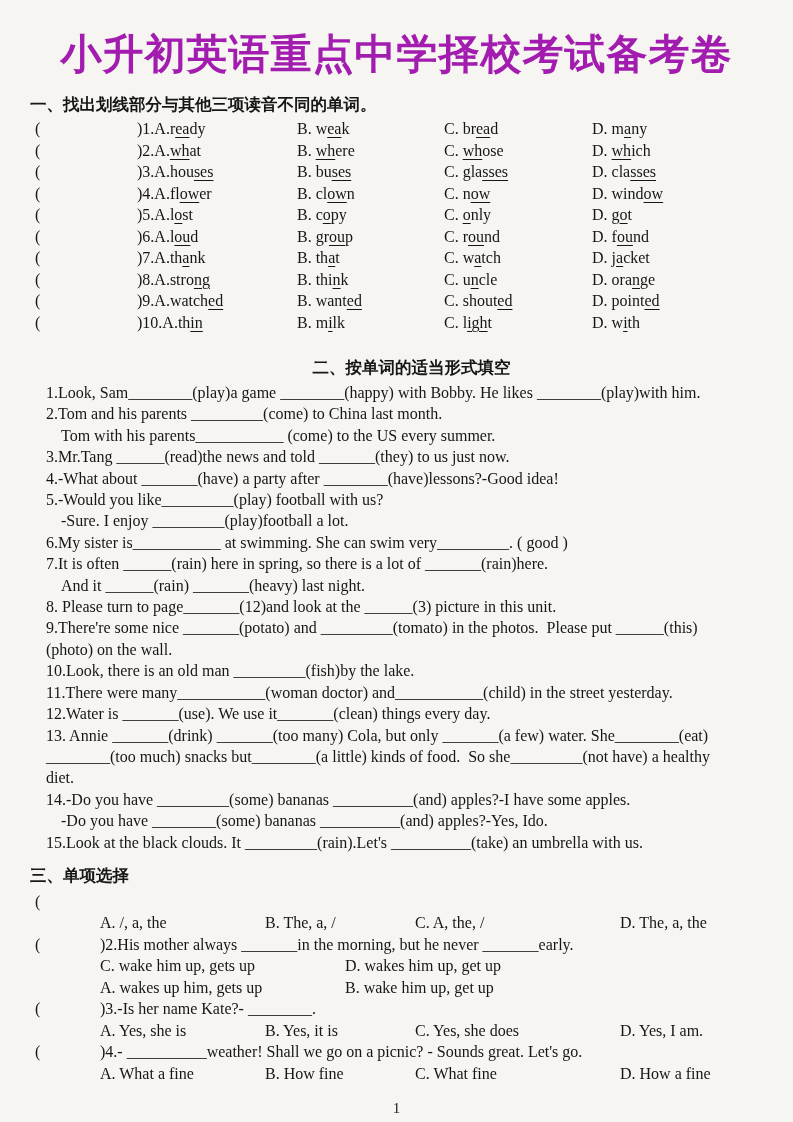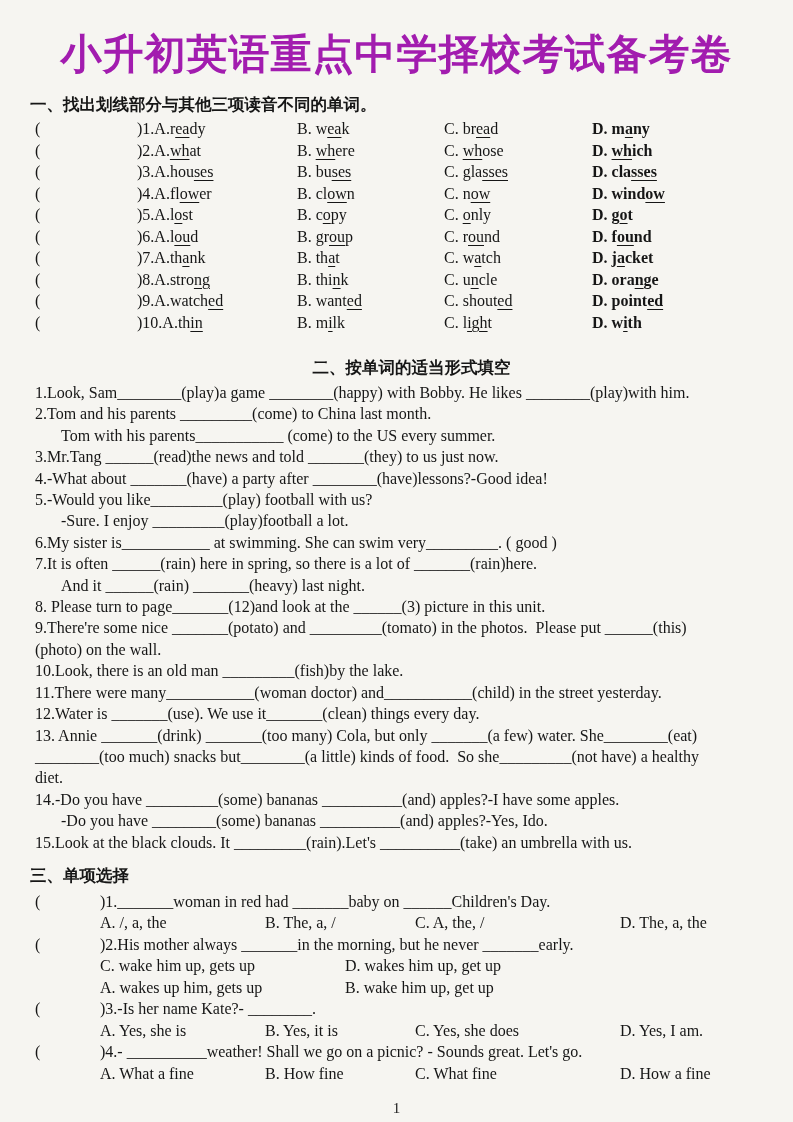--- a/index.html
+++ b/index.html
@@ -41,30 +41,30 @@
   .s1-row{
     display:flex;
     padding-left:35px;
     line-height:21.5px;
     white-space:pre;
   }
   .s1-bracket{width:70px;}
   .s1-a{width:160px;margin-left:32px;}
   .s1-b{width:147px;}
   .s1-c{width:148px;}
-  .s1-d{flex:1;font-weight:bold;}
+  .s1-d{flex:1;}
   .u{
     text-decoration:underline;
     text-decoration-thickness:1.4px;
     text-underline-offset:2.5px;
   }
 
   
   .s2-line{
-    padding-left:35px;
+    padding-left:46px;
     line-height:21.4px;
     white-space:pre;
     font-size:16px;
   }
   .s2-line.ind{padding-left:61px;}
 
   
   .s3-q{
     display:flex;
     padding-left:35px;
@@ -134,21 +134,21 @@
       <div class="s2-line">13. Annie _______(drink) _______(too many) Cola, but only _______(a few) water. She________(eat)</div>
       <div class="s2-line">________(too much) snacks but________(a little) kinds of food.  So she_________(not have) a healthy</div>
       <div class="s2-line">diet.</div>
       <div class="s2-line">14.-Do you have _________(some) bananas __________(and) apples?-I have some apples.</div>
       <div class="s2-line ind">-Do you have ________(some) bananas __________(and) apples?-Yes, Ido.</div>
       <div class="s2-line">15.Look at the black clouds. It _________(rain).Let's __________(take) an umbrella with us.</div>
     </div>
 
   <div class="sec-header s3-header">三、单项选择</div>
   <div class="s3-questions">
-      <div class="s3-q"><span class="s3-bracket">(</span><span class="s3-text">)1._______woman in red had _______baby on ______Children's Day.</span></div>
+      <div class="s3-q"><span class="s3-bracket">(</span></div>
       <div class="s3-opt-row"><span class="s3-o1">A. /, a, the</span><span class="s3-o2">B. The, a, /</span><span class="s3-o3">C. A, the, /</span><span class="s3-o4">D. The, a, the</span></div>
       <div class="s3-q"><span class="s3-bracket">(</span><span class="s3-text">)2.His mother always _______in the morning, but he never _______early.</span></div>
       <div class="s3-opt-row"><span class="s3-g1">C. wake him up, gets up</span><span class="s3-g2">D. wakes him up, get up</span></div>
       <div class="s3-opt-row"><span class="s3-g1">A. wakes up him, gets up</span><span class="s3-g2">B. wake him up, get up</span></div>
       <div class="s3-q"><span class="s3-bracket">(</span><span class="s3-text">)3.-Is her name Kate?- ________.</span></div>
       <div class="s3-opt-row"><span class="s3-o1">A. Yes, she is</span><span class="s3-o2">B. Yes, it is</span><span class="s3-o3">C. Yes, she does</span><span class="s3-o4">D. Yes, I am.</span></div>
       <div class="s3-q"><span class="s3-bracket">(</span><span class="s3-text">)4.- __________weather! Shall we go on a picnic? - Sounds great. Let's go.</span></div>
       <div class="s3-opt-row"><span class="s3-o1">A. What a fine</span><span class="s3-o2">B. How fine</span><span class="s3-o3">C. What fine</span><span class="s3-o4">D. How a fine</span></div>
     </div>
 

